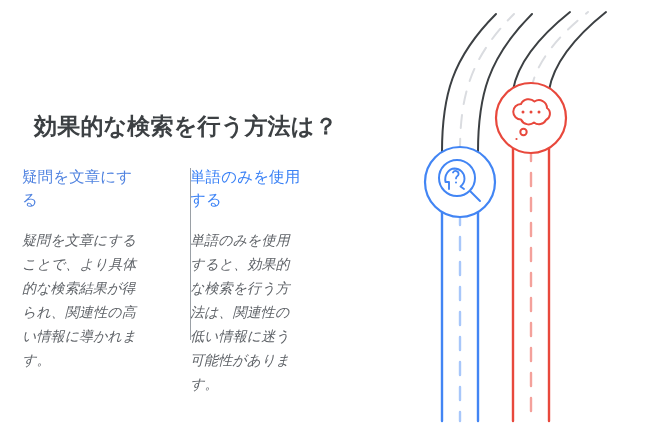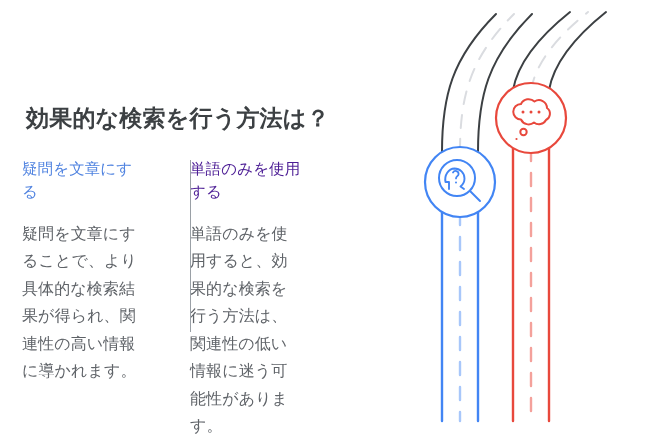--- a/index.html
+++ b/index.html
@@ -31,21 +31,21 @@
     top: 100px;
     width: 360px;
   }
 
   #page-title {
     font-size: 23px;
     font-weight: bold;
     line-height: 1.3;
     color: #3c4043;
     letter-spacing: 0.2px;
-    margin: 4px;
+    margin: 12px;
     white-space: nowrap;
   }
 
   #columns {
     position: relative;
     display: flex;
     margin-top: 24px;
   }
 
   .column {
@@ -58,28 +58,29 @@
 
   .column-heading {
     font-size: 15.5px;
     line-height: 1.48;
     font-weight: normal;
     margin: 0 0 16px 0;
     letter-spacing: 0.1px;
   }
 
   .column-heading.blue { color: #5083e0; }
-  .column-heading.red  { color: #4c1d95; }
+  .column-heading.red  { color: #3b82f6; }
 
   .column-body {
-    font-size: 16px;
+    font-size: 14px;
     line-height: 1.72;
     color: #5f6368;
     margin: 0;
     letter-spacing: 0.1px;
+    font-style: italic;
   }
 
   #column-divider {
     position: absolute;
     left: 168px;
     top: 2px;
     width: 1.4px;
     height: 172px;
     background: #9aa0a6;
   }

